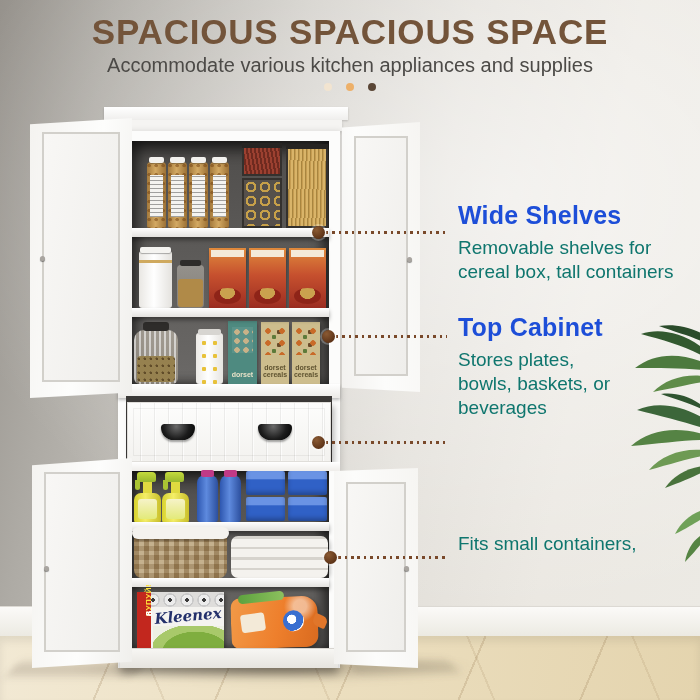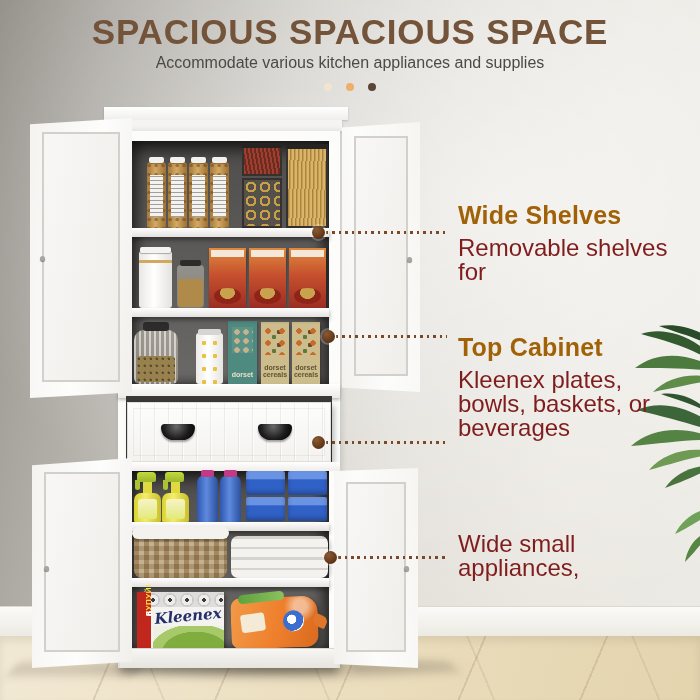--- a/index.html
+++ b/index.html
@@ -27,21 +27,21 @@
     filter:blur(4px);}
   .door-shadow-l{left:12px;top:662px;width:130px;height:14px;background:rgba(70,58,46,.18);
     transform:skewX(-38deg);filter:blur(4px);}
   .door-shadow-r{left:350px;top:660px;width:104px;height:13px;background:rgba(70,58,46,.15);
     transform:skewX(32deg);filter:blur(4px);}
   .plant{right:-3px;top:322px;width:76px;height:262px;}
 
   
   .title{left:0;top:12px;width:700px;text-align:center;font-size:35px;font-weight:800;
     letter-spacing:.8px;color:#73543a;}
-  .subtitle{left:0;top:54px;width:700px;text-align:center;font-size:16px;color:#4c4a47;}
+  .subtitle{left:0;top:54px;width:700px;text-align:center;font-size:20px;color:#4c4a47;}
   .dotrow{left:0;top:83px;width:700px;display:flex;justify-content:center;gap:14px;position:absolute;}
   .dotrow span{position:static;width:8px;height:8px;border-radius:50%;display:block;}
   .dot1{background:#f2e4d0;} .dot2{background:#edb069;} .dot3{background:#5a4636;}
 
   
   .crown1{left:104px;top:107px;width:244px;height:13px;
     background:linear-gradient(#ffffff,#efeeec);box-shadow:0 1px 2px rgba(0,0,0,.18);}
   .crown2{left:110px;top:120px;width:232px;height:11px;background:#f5f4f2;
     box-shadow:0 2px 3px rgba(0,0,0,.14);}
   .body{left:118px;top:131px;width:222px;height:537px;background:#fcfcfb;
@@ -101,23 +101,23 @@
   .dl2{left:336px;top:335px;width:111px;}
   .dl3{left:326px;top:441px;width:121px;}
   .dl4{left:338px;top:556px;width:109px;}
   .marker{width:13px;height:13px;border-radius:50%;
     background:radial-gradient(circle at 35% 30%, #8a5a33, #5d3317 72%);
     box-shadow:0 0 0 2px rgba(255,255,255,.25);}
   .mk1{left:312px;top:226px;} .mk2{left:322px;top:330px;}
   .mk3{left:312px;top:436px;} .mk4{left:324px;top:551px;}
   .callout{left:458px;width:240px;}
   .callout h3{position:static;margin:0 0 6px 0;font-size:25px;font-weight:700;
-    color:#a16207;letter-spacing:.2px;}
-  .callout div{position:static;font-size:24px;line-height:24px;color:#7f1d1d;}
-  .co1{top:201px;} .co2{top:313px;margin-top:20px;} .co3{top:418px;} .co4{top:532px;}
+    color:#1d4ed8;letter-spacing:.2px;}
+  .callout div{position:static;font-size:19px;line-height:24px;color:#0f766e;}
+  .co1{top:201px;} .co2{top:313px;} .co3{top:418px;} .co4{top:532px;}
 
   
   .jar{width:19px;height:66px;top:162px;border-radius:4px 4px 2px 2px;
     background:
      radial-gradient(circle 1.5px at 30% 40%, rgba(120,70,20,.55) 0 1.5px, transparent 2px),
      linear-gradient(90deg,#a57a3c,#d3a963 45%,#9c7135);
     background-size:7px 9px,100% 100%;}
   .jar::before{content:"";position:absolute;left:2px;top:-5px;width:15px;height:6px;
     border-radius:2px;background:#f2f1ee;box-shadow:0 1px 1px rgba(0,0,0,.3);}
   .jar::after{content:"";position:absolute;left:3px;top:13px;width:13px;height:42px;
@@ -395,23 +395,24 @@
   <div class="dotline dl3"></div>
   <div class="dotline dl4"></div>
   <div class="marker mk1"></div>
   <div class="marker mk2"></div>
   <div class="marker mk3"></div>
   <div class="marker mk4"></div>
 
   <div class="callout co1">
     <h3>Wide Shelves</h3>
     <div>Removable shelves for</div>
+    <div>cereal box, tall containers</div>
   </div>
   <div class="callout co2">
     <h3>Top Cabinet</h3>
-    <div>Kleenex plates,</div>
+    <div>Stores plates,</div>
     <div>bowls, baskets, or beverages</div>
   </div>
   <div class="callout co4">
-    <div>Wide small appliances,</div>
+    <div>Fits small containers,</div>
   </div>
 
 </div>
 
 </body></html>

